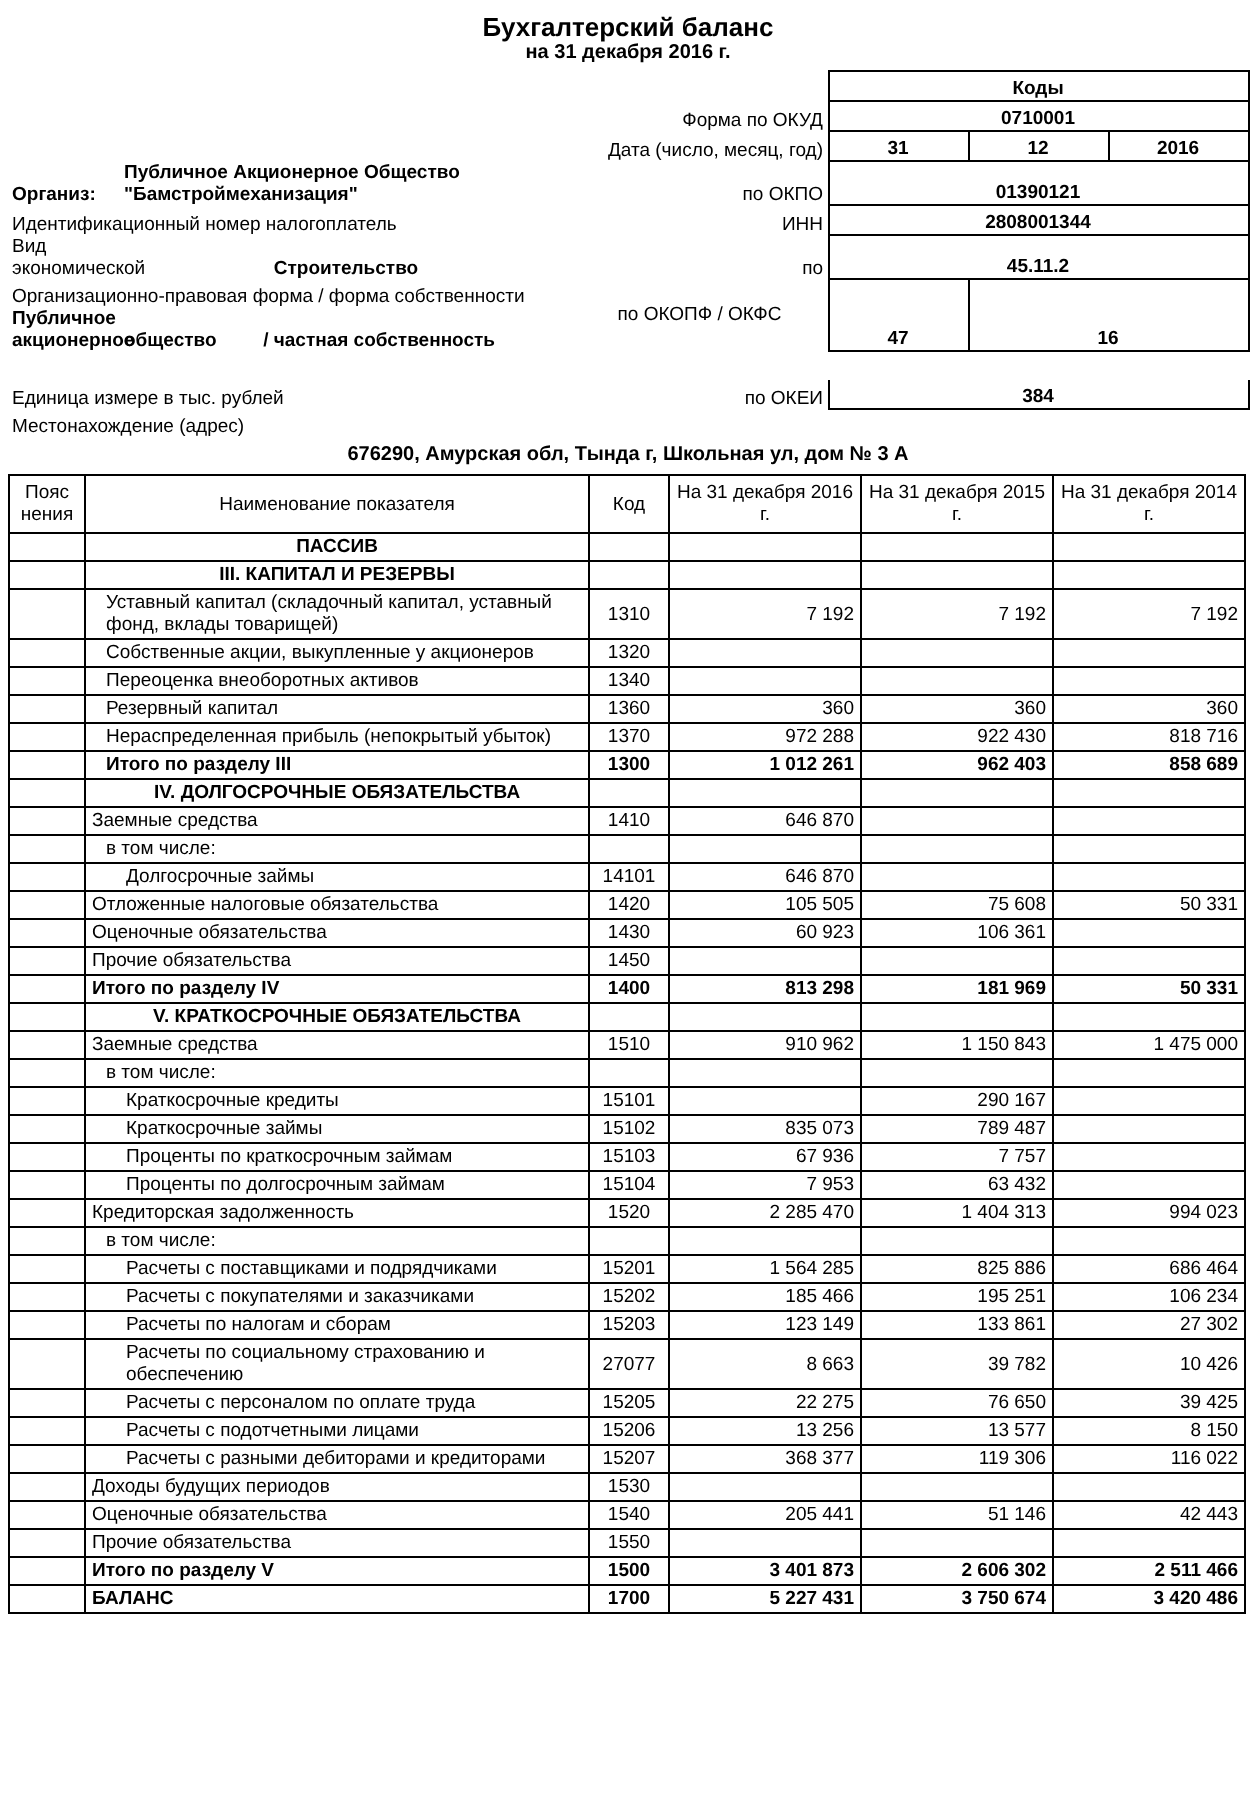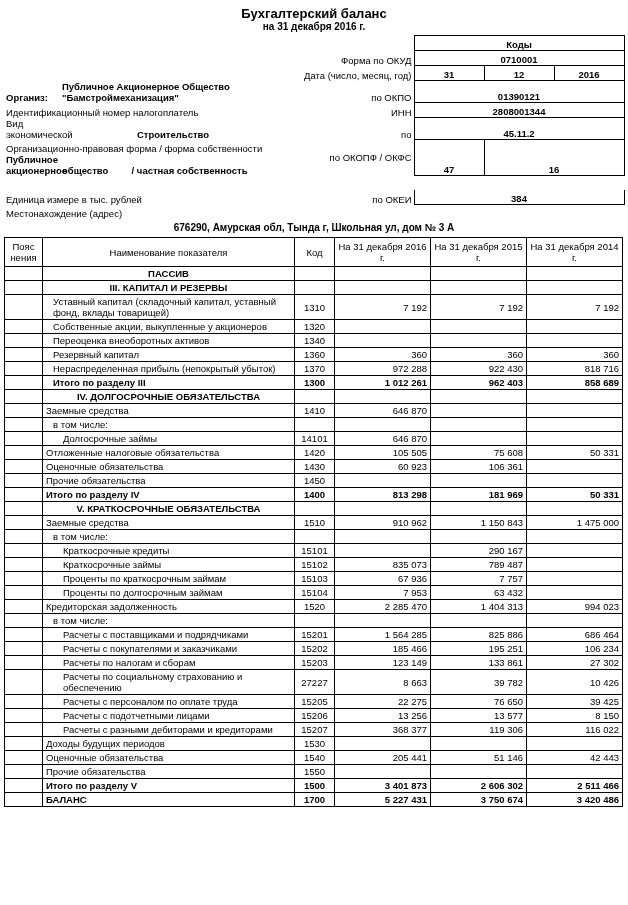--- a/index.html
+++ b/index.html
@@ -169,21 +169,21 @@
 
     <tr>
       <td class="nb bb">Вид экономической</td>
       <td class="nb bb bold ct">Строительство</td>
       <td class="nb rt">по</td>
       <td class="bl br bb val" colspan="3">45.11.2</td>
     </tr>
 
     <tr>
       <td class="nb bb" colspan="2">Организационно-правовая форма / форма собственности</td>
-      <td class="nb" rowspan="2" style="vertical-align:middle; text-align:right;">по ОКОПФ / ОКФС</td>
+      <td class="nb" rowspan="2" style="vertical-align:middle; text-align:center;">по ОКОПФ / ОКФС</td>
       <td class="bl br bb val" rowspan="2" style="height:28px;">47</td>
       <td class="br bb val" colspan="2" rowspan="2" style="height:28px;">16</td>
     </tr>
 
     <tr>
       <td class="nb bold" style="line-height:11px;">Публичное акционерное</td>
       <td class="nb bold">
         <span>общество</span>
         <span style="display:inline-block;width:18px;"></span>
         <span>/ частная собственность</span>
@@ -452,21 +452,21 @@
           <td></td>
           <td class="name indent2">Расчеты по налогам и сборам</td>
           <td class="code">15203</td>
           <td class="num">123 149</td>
           <td class="num">133 861</td>
           <td class="num">27 302</td>
         </tr>
         <tr>
           <td></td>
           <td class="name indent2">Расчеты по социальному страхованию и обеспечению</td>
-          <td class="code">27227</td>
+          <td class="code">27077</td>
           <td class="num">8 663</td>
           <td class="num">39 782</td>
           <td class="num">10 426</td>
         </tr>
         <tr>
           <td></td>
           <td class="name indent2">Расчеты с персоналом по оплате труда</td>
           <td class="code">15205</td>
           <td class="num">22 275</td>
           <td class="num">76 650</td>

